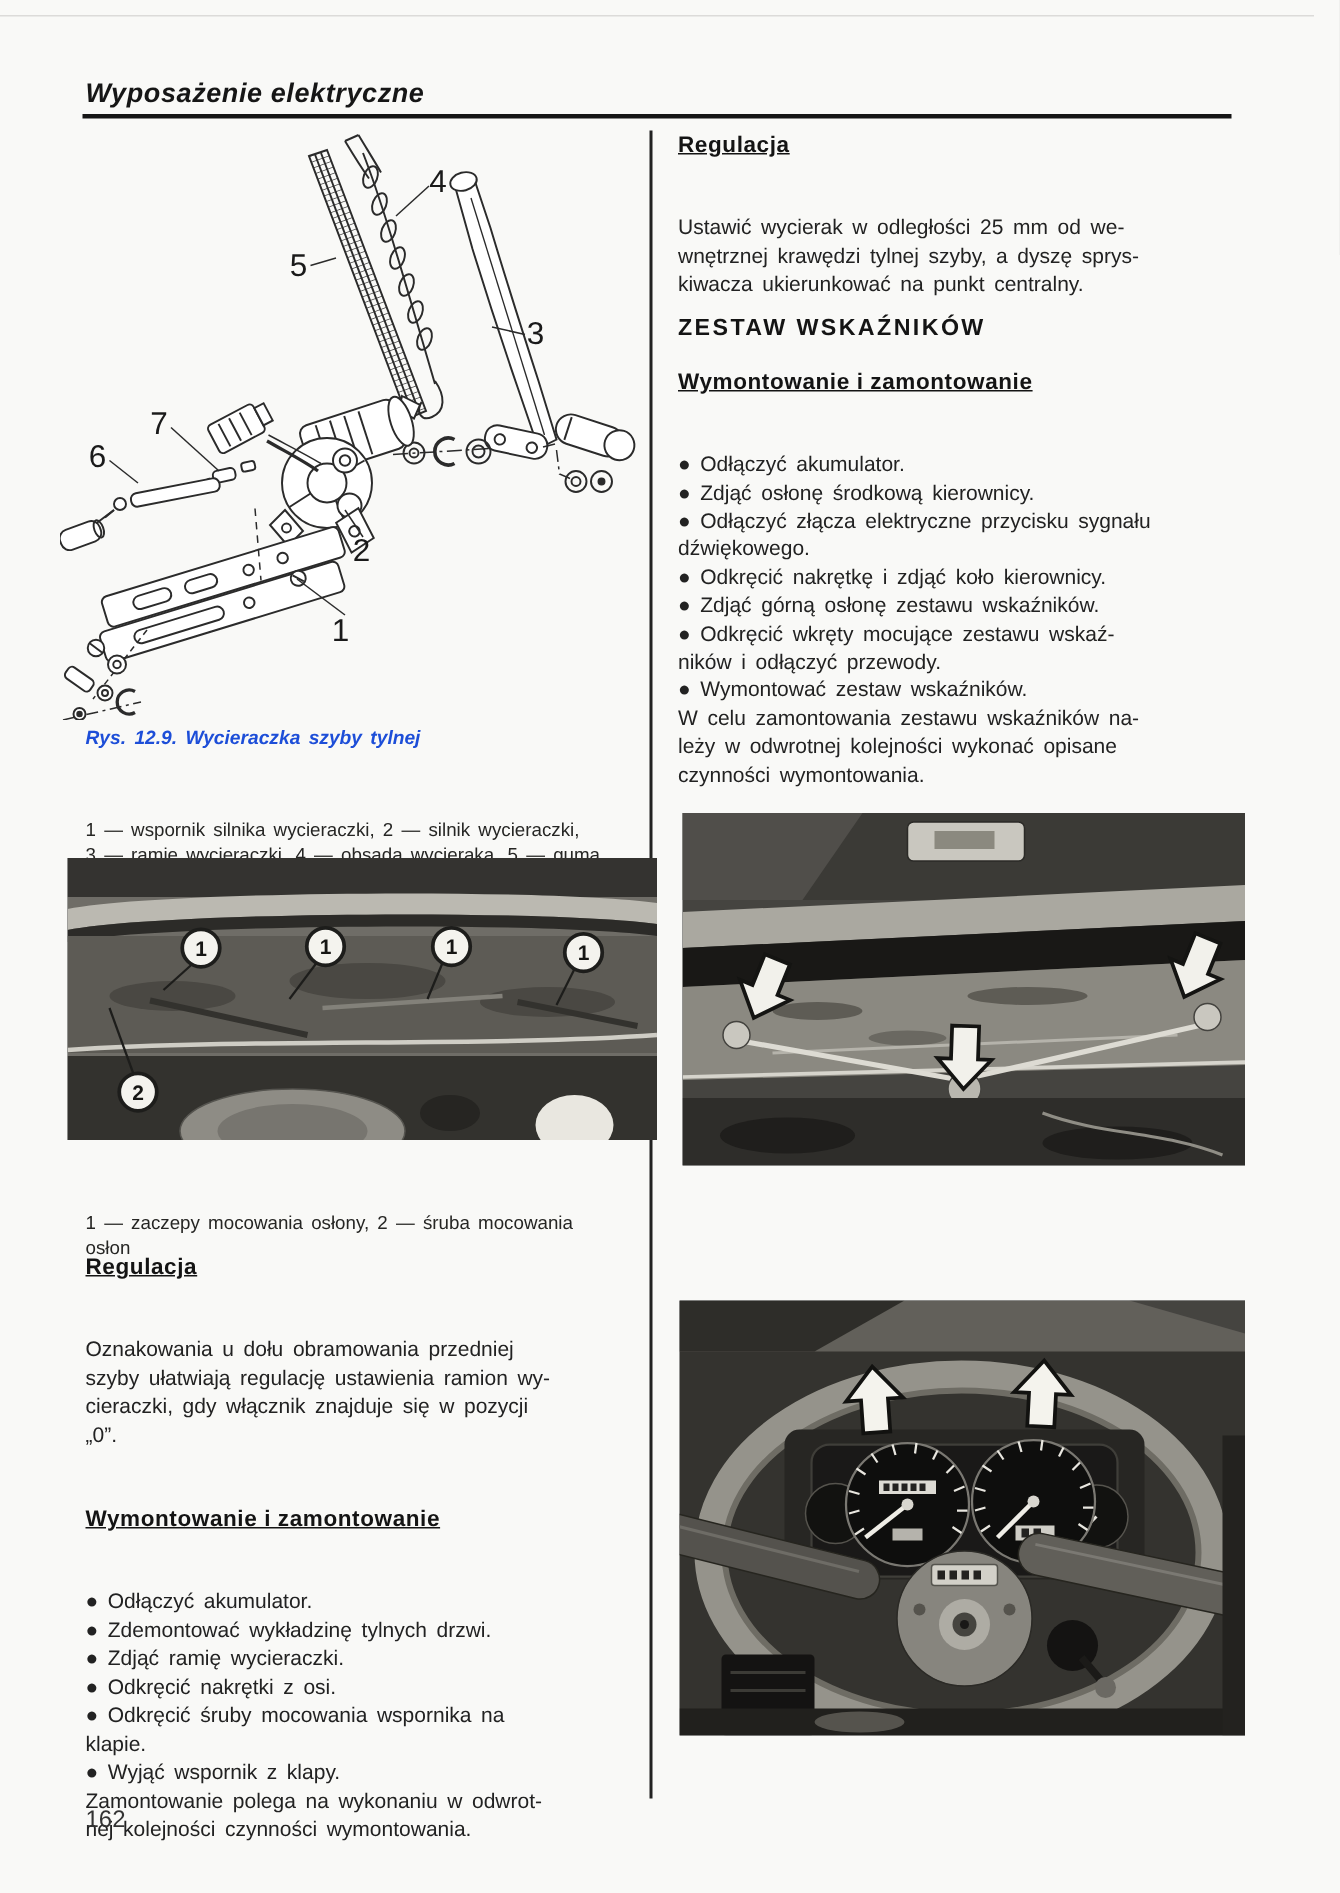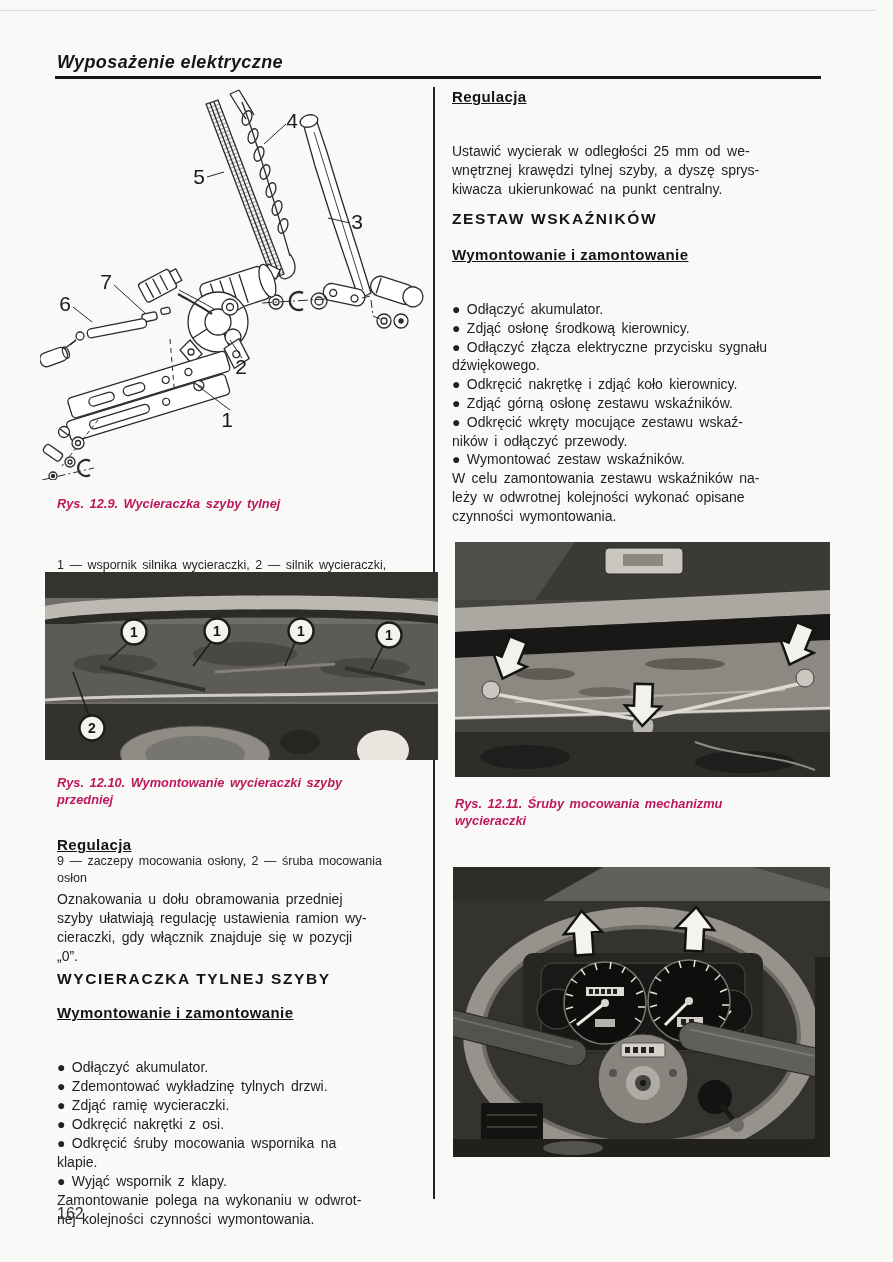--- a/index.html
+++ b/index.html
@@ -9,21 +9,21 @@
     font-family:"Liberation Sans",sans-serif;color:#1d1d1b;
   }
   .abs{position:absolute;}
   .scanline{height:1px;background:#dcdbd9;}
   .header-title{font-size:18px;font-weight:bold;font-style:italic;letter-spacing:.4px;color:#161616;}
   .rule{background:#161616;}
   .divider{background:#222;}
   .h1{font-size:15.5px;font-weight:bold;letter-spacing:1.6px;color:#141414;white-space:nowrap;}
   .h2{font-size:15px;font-weight:bold;letter-spacing:.4px;color:#141414;white-space:nowrap;text-decoration:underline;}
   .body-text{font-size:14px;line-height:19px;word-spacing:2.5px;white-space:pre-line;color:#222;margin-top:30px;}
-  .cap-title{font-size:12.8px;line-height:17px;font-weight:bold;font-style:italic;white-space:pre-line;color:#be185d;word-spacing:2px;margin-top:12px;}
+  .cap-title{font-size:12.8px;line-height:17px;font-weight:bold;font-style:italic;white-space:pre-line;color:#1d4ed8;word-spacing:2px;}
   .cap-body{font-size:12.5px;line-height:16.6px;white-space:pre-line;color:#262624;word-spacing:2px;margin-top:45px;}
   .page-num{font-size:16px;color:#333;}
   .photo{background:#4a4947;overflow:hidden;}
   .photo svg{display:block;}
   svg text.callout{font-family:"Liberation Sans",sans-serif;}
 </style>
 </head>
 <body>
 
 <div class="page">
@@ -237,33 +237,30 @@
         <text class="callout" x="89" y="65">1</text>
         <text class="callout" x="172" y="64">1</text>
         <text class="callout" x="256" y="64">1</text>
         <text class="callout" x="344" y="68">1</text>
         <text class="callout" x="47" y="161">2</text>
       </g>
     </svg>
   </div>
 
   <div class="abs" style="left:57px;top:762px;width:372px;">
-    <div class="cap-title">Rys. 12.10. Wymontowanie wycieraczki szyby
-przedniej</div>
-    <div class="cap-body">9 — zaczepy mocowania osłony, 2 — śruba mocowania
+    <div class="cap-body">1 — zaczepy mocowania osłony, 2 — śruba mocowania
 osłon</div>
   </div>
 
   <div class="abs h2" style="left:57px;top:836px;">Regulacja</div>
   <div class="abs body-text" style="left:57px;top:860px;width:368px;">Oznakowania u dołu obramowania przedniej
 szyby ułatwiają regulację ustawienia ramion wy-
 cieraczki, gdy włącznik znajduje się w pozycji
 „0”.</div>
 
-  <div class="abs h1" style="left:57px;top:970px;">WYCIERACZKA TYLNEJ SZYBY</div>
   <div class="abs h2" style="left:57px;top:1004px;">Wymontowanie i zamontowanie</div>
   <div class="abs body-text" style="left:57px;top:1028px;width:368px;">● Odłączyć akumulator.
 ● Zdemontować wykładzinę tylnych drzwi.
 ● Zdjąć ramię wycieraczki.
 ● Odkręcić nakrętki z osi.
 ● Odkręcić śruby mocowania wspornika na
 klapie.
 ● Wyjąć wspornik z klapy.
 Zamontowanie polega na wykonaniu w odwrot-
 nej kolejności czynności wymontowania.</div>
@@ -316,22 +313,20 @@
       <ellipse cx="290" cy="220" rx="50" ry="11" fill="#1f1e1c"></ellipse>
       <path d="M240,200 C280,215 320,212 360,228" stroke="#8f8d85" stroke-width="2" fill="none"></path>
       <g fill="#f2f1eb" stroke="#141412" stroke-width="2.5">
         <path transform="translate(55,118) rotate(22)" d="M-9,-22 L9,-22 L9,0 L18,0 L0,20 L-18,0 L-9,0 Z"></path>
         <path transform="translate(342,104) rotate(22)" d="M-9,-22 L9,-22 L9,0 L18,0 L0,20 L-18,0 L-9,0 Z"></path>
         <path transform="translate(188,164) rotate(2)" d="M-9,-22 L9,-22 L9,0 L18,0 L0,20 L-18,0 L-9,0 Z"></path>
       </g>
     </svg>
   </div>
 
-  <div class="abs cap-title" style="left:455px;top:783px;width:375px;">Rys. 12.11. Śruby mocowania mechanizmu
-wycieraczki</div>
 
   <div class="abs photo" style="left:453px;top:867px;width:377px;height:290px;">
     <svg width="377" height="290" viewBox="0 0 377 290">
       <rect width="377" height="290" fill="#34332f"></rect>
       <rect width="377" height="34" fill="#62605a"></rect>
       <polygon points="0,0 150,0 90,34 0,34" fill="#2e2d29"></polygon>
       <polygon points="300,0 377,0 377,22" fill="#454440"></polygon>
       <ellipse cx="188" cy="168" rx="168" ry="118" fill="none" stroke="#95938b" stroke-width="20"></ellipse>
       <ellipse cx="188" cy="168" rx="158" ry="108" fill="none" stroke="#6e6c64" stroke-width="4"></ellipse>
       <rect x="70" y="86" width="240" height="100" rx="10" fill="#272623"></rect>

